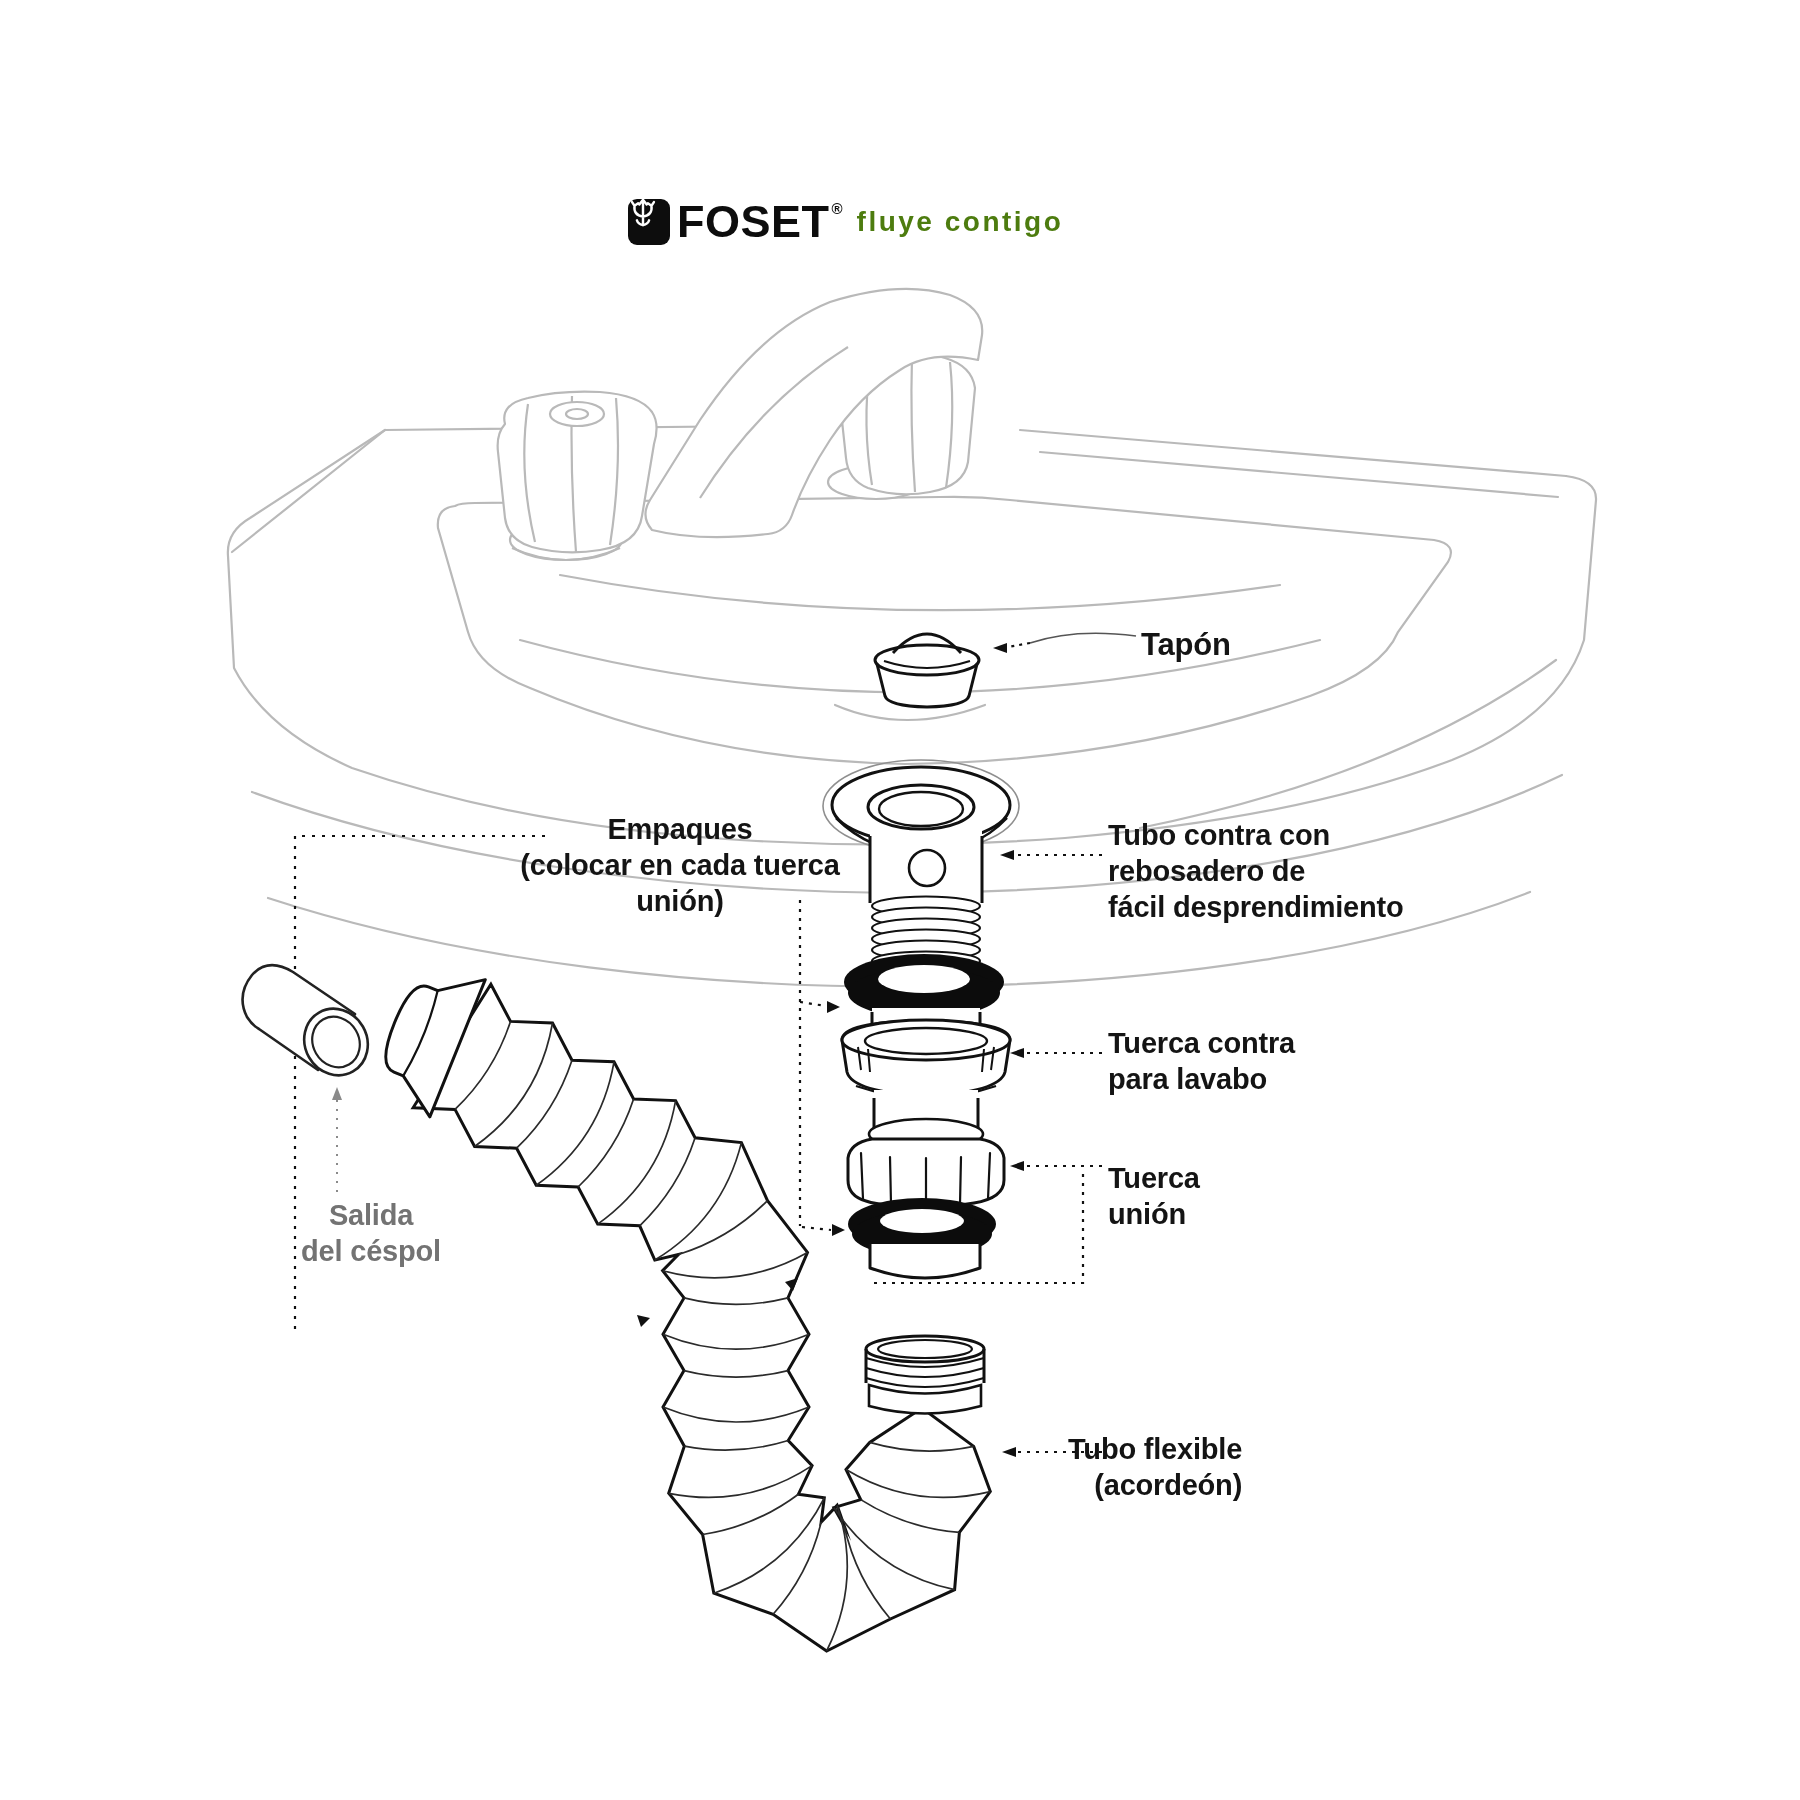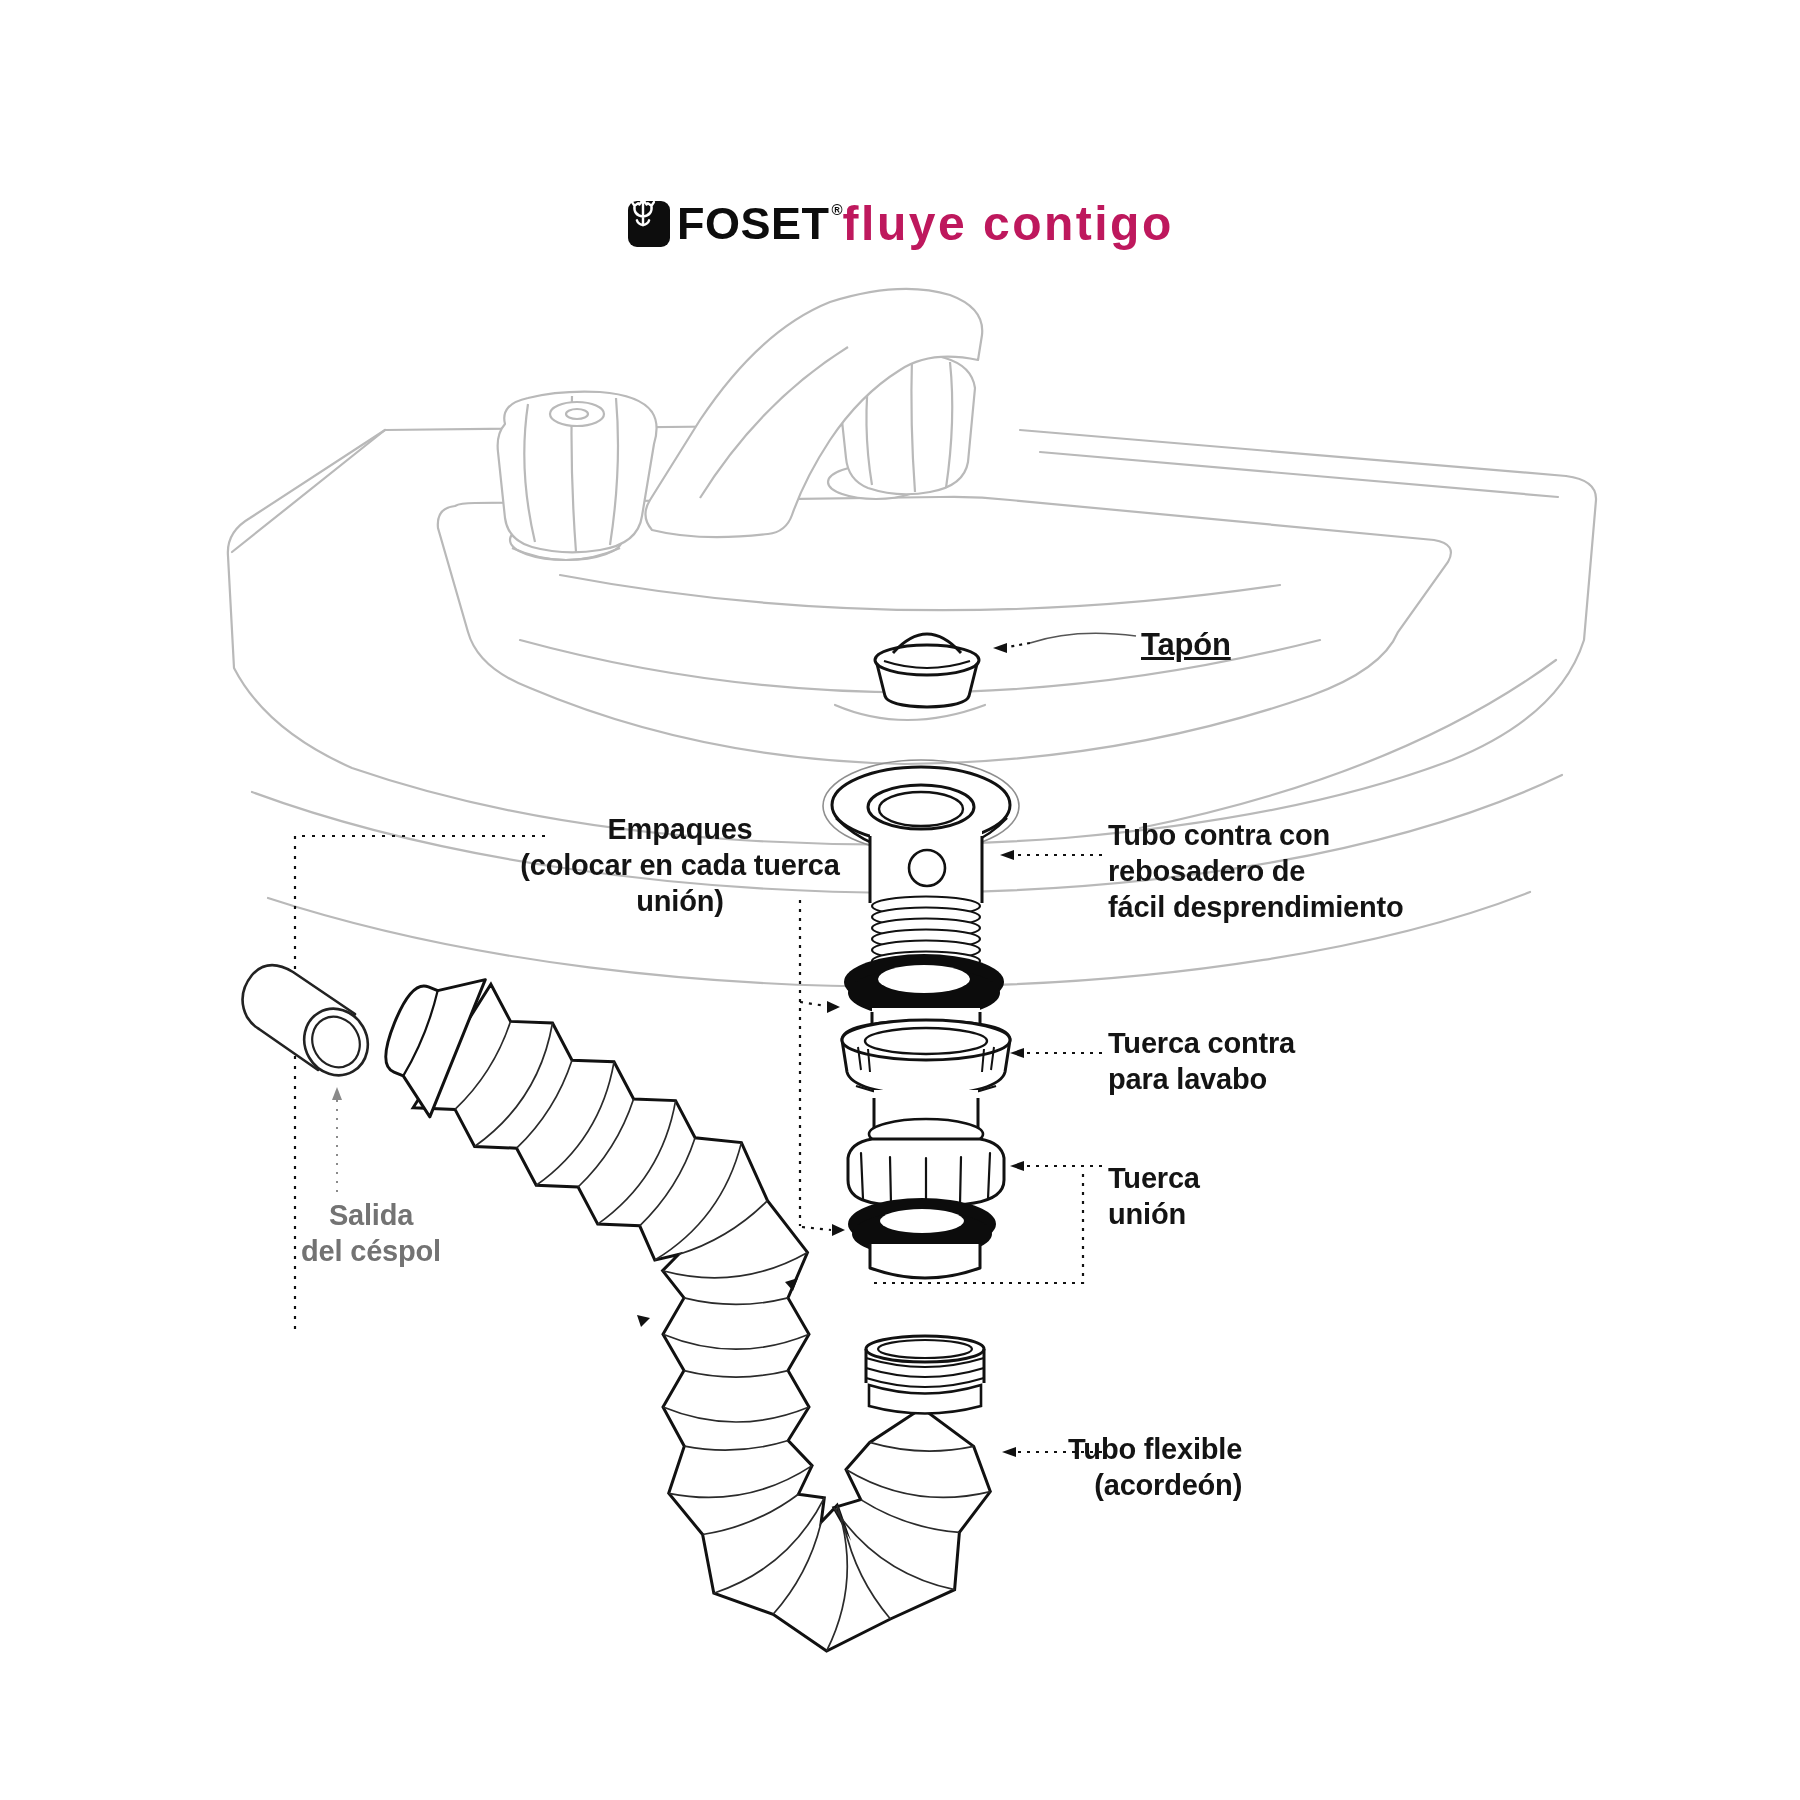--- a/index.html
+++ b/index.html
@@ -8,21 +8,21 @@
   #stage{position:absolute;left:0;top:0;width:1800px;height:1540px;}
   svg{position:absolute;left:0;top:0;}
 
   
   #brandbar{position:absolute;left:628px;top:196px;display:flex;align-items:center;}
   #brand-icon{width:42px;height:46px;background:#0d0d0d;border-radius:9px;
               display:flex;align-items:center;justify-content:center;margin-right:7px;}
   #brand-name{font-weight:700;font-size:45px;letter-spacing:0.5px;color:#0d0d0d;}
   #brand-reg{font-weight:700;font-size:15px;color:#0d0d0d;vertical-align:super;
              position:relative;top:-14px;margin-left:2px;}
-  #brand-tagline{font-weight:700;font-size:48px;letter-spacing:2.5px;color:#be185d;}
+  #brand-tagline{font-weight:700;font-size:28px;letter-spacing:2.5px;color:#4d7c0f;margin-left:14px;}
 
   
   .lbl{position:absolute;font-weight:700;font-size:29px;line-height:1.24;
        color:#141414;white-space:pre-line;letter-spacing:-0.2px;}
   .lbl.center{text-align:center;}
   .lbl.muted{color:#737373;}
 </style>
 </head>
 <body>
 
@@ -214,21 +214,21 @@
       <path d="M12 3 L12 24 M12 24 Q8 23 7 20 M12 24 Q16 23 17 20
                M5 8 Q4 16 12 17 M19 8 Q20 16 12 17
                M12 3 L9 7 M12 3 L15 7 M5 8 L3 5 M5 8 L8 6 M19 8 L21 5 M19 8 L16 6" stroke="#ffffff" stroke-width="2" fill="none" stroke-linecap="round"></path>
     </svg>
   </div>
   <span id="brand-name">FOSET</span>
   <span id="brand-reg">®</span>
   <span id="brand-tagline">fluye contigo</span>
 </div>
 
-<div class="lbl" style="left:1141px;top:626px;font-size:31px;text-decoration:underline;">Tapón</div>
+<div class="lbl" style="left:1141px;top:626px;font-size:31px;">Tapón</div>
 
 <div class="lbl center" style="left:450px;top:812px;width:460px;">Empaques
 (colocar en cada tuerca
 unión)</div>
 
 <div class="lbl" style="left:1108px;top:1026px;">Tuerca contra
 para lavabo</div>
 
 <div class="lbl" style="left:1108px;top:818px;">Tubo contra con
 rebosadero de

